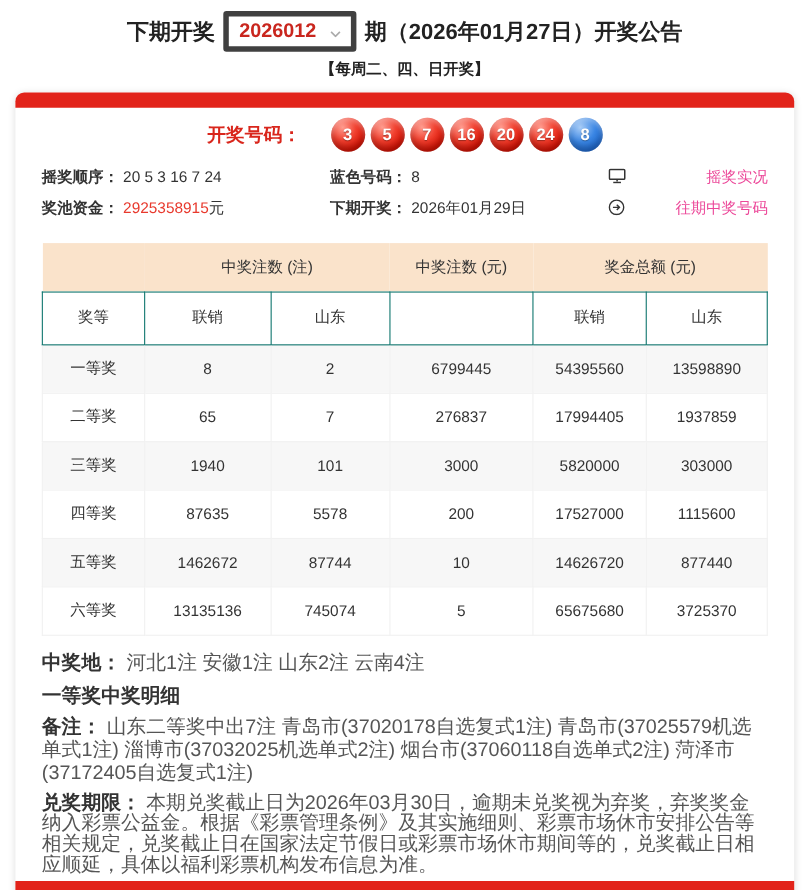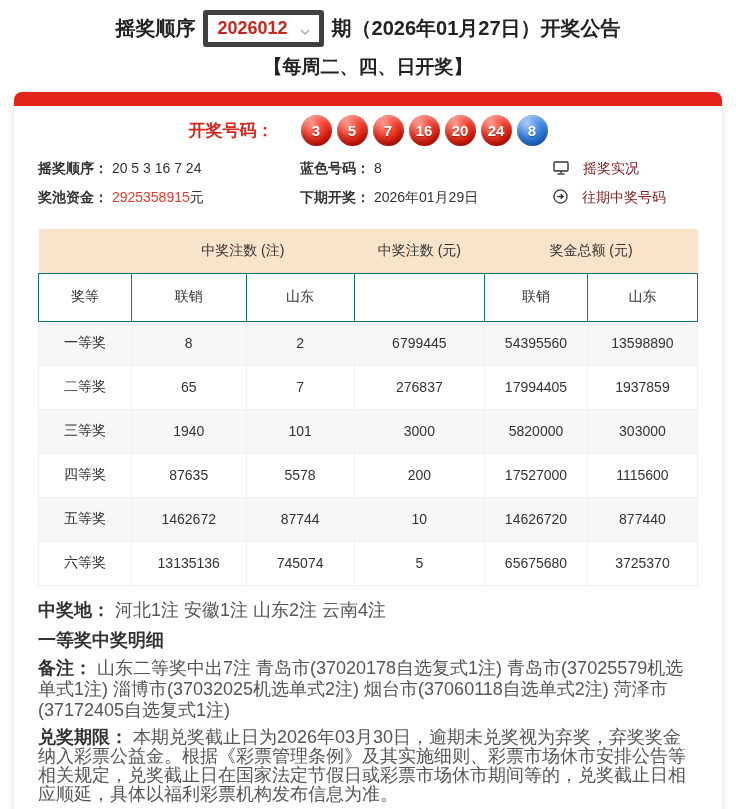--- a/index.html
+++ b/index.html
@@ -6,21 +6,21 @@
   html,body { width:736px; background:#ffffff; font-family:"Liberation Sans", sans-serif; color:#333; }
   body { min-height:809px; position:relative; }
 
   
   .top-header { text-align:center; padding-top:10px; }
   .title-line { display:flex; justify-content:center; align-items:center; gap:8px;
                 font-size:20px; font-weight:bold; color:#222; }
   .issue-select { display:inline-flex; align-items:center; gap:12px; background:#fff;
                   border:5px solid #404040; border-radius:3px; padding:2px 9px; cursor:pointer; }
   .issue-select .num { color:#c9261e; font-weight:bold; font-size:18px; }
-  .subtitle { margin-top:7px; font-size:19px; font-weight:bold; color:#222; }
+  .subtitle { margin-top:7px; font-size:14px; font-weight:bold; color:#222; }
 
   
   .card { margin:12px 14px 0; background:#fff; border-radius:8px 8px 2px 2px;
           box-shadow:0 1px 7px rgba(0,0,0,.13); }
   .card-topbar { height:14px; background:#e2231a; border-radius:8px 8px 0 0; }
   .card-body { padding:0 24px; }
   .card-bottombar { height:15px; background:#e2231a; margin-top:5px; border-radius:0 0 2px 2px; }
   .footer-strip { height:9px; background:#f4f4f6; }
 
   
@@ -33,21 +33,21 @@
           box-shadow: inset 0 -5px 6px rgba(0,0,0,.22), inset 0 3px 4px rgba(255,255,255,.35); }
   .ball.red  { background:radial-gradient(circle at 34% 28%, #ff9c8f 0%, #f0402f 40%, #d61305 72%, #a80b02 100%); }
   .ball.blue { background:radial-gradient(circle at 34% 28%, #a8ccf6 0%, #3a86e4 45%, #1d67cd 78%, #1457ae 100%); }
 
   
   .info-grid { margin-top:14px; display:grid; grid-template-columns:262px 1fr 145px;
                row-gap:11px; font-size:14px; align-items:center; }
   .info-label { font-weight:bold; color:#333; }
   .info-value { color:#333; }
   .red-num { color:#e8392d; }
-  .link { display:flex; align-items:center; gap:14px; color:#7f1d1d; cursor:pointer; }
+  .link { display:flex; align-items:center; gap:14px; color:#ec4899; cursor:pointer;justify-content:space-between; }
   .link svg { flex:0 0 auto; }
 
   
   .sales-line { margin-top:15px; text-align:center; font-size:14px; color:#333; }
   .sales-line .grp2 { margin-left:26px; }
 
   
   table.prize { width:100%; margin-top:22px; border-collapse:collapse; font-size:14px; color:#333;
                 text-align:center; }
   table.prize col.c1{width:14.1%} table.prize col.c2{width:17.4%} table.prize col.c3{width:16.4%}
@@ -65,21 +65,21 @@
   .note-remark  { margin-top:8px;  line-height:21px; }
   .note-deadline{ margin-top:7px;  line-height:19px; }
   .note-label { font-weight:bold; color:#333; }
   .note-text { color:#555; }
 </style>
 </head>
 <body>
 
 <div class="top-header">
   <div class="title-line">
-    <span>摇奖顺序</span>
+    <span>下期开奖</span>
     <span class="issue-select">
       <span class="num">2026012</span>
       <span>
         <svg width="10" height="6" viewBox="0 0 10 6">
             <path d="M1 1l4 4 4-4" stroke="#aaa" stroke-width="1.5" fill="none"></path>
           </svg>
       </span>
     </span>
     <span>期（2026年01月27日）开奖公告</span>
   </div>

